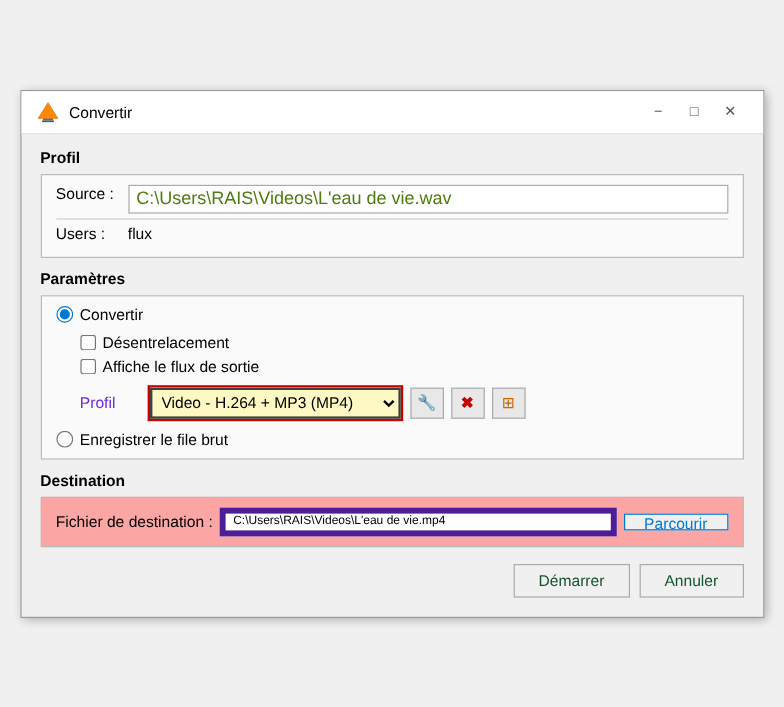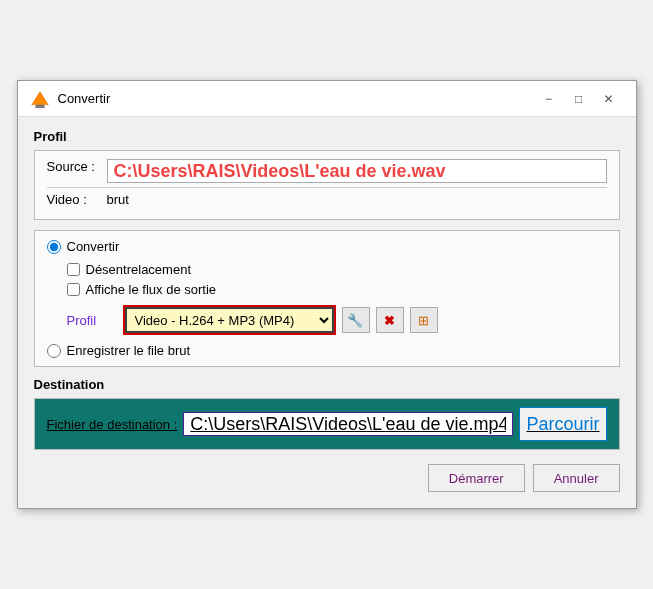--- a/index.html
+++ b/index.html
@@ -105,24 +105,23 @@
       min-width: 60px;
       white-space: nowrap;
     }
 
     .field-value-box {
       flex: 1;
       height: 24px;
       border: 1px solid #aaa;
       background: #fff;
       padding: 2px 6px;
-      color: #ef4444;
-      font-size: 18px;
+      color: #4d7c0f;
+      font-size: 15px;
       outline: none;
-      font-weight: bold;
     }
 
     .field-value-text {
       color: #000;
       font-size: 13px;
     }
 
     .divider {
       border: none;
       border-top: 1px solid #ccc;
@@ -221,72 +220,71 @@
 
     .radio-row-raw {
       display: flex;
       align-items: center;
       gap: 6px;
       margin-top: 8px;
     }
 
     .destination-section {
       border: 1px solid #bbb;
-      background: #0f766e;
+      background: #fca5a5;
       padding: 8px 12px;
       margin-bottom: 14px;
-      text-decoration: underline;
     }
 
     .dest-row {
       display: flex;
       align-items: center;
       gap: 6px;
     }
 
     .dest-label {
       white-space: nowrap;
       color: #000;
     }
 
     .dest-input {
       flex: 1;
       height: 24px;
-      border: 1px solid #4c1d95;
+      border: 5px solid #4c1d95;
       background: #fff;
       padding: 2px 6px;
-      font-size: 18px;
+      font-size: 10px;
       color: #000;
       outline: none;
     }
 
     .browse-btn {
-      height: 34px;
-      padding: 0 6px;
+      height: 14px;
+      padding: 0 16px;
       background: #f0f0f0;
       border: 1px solid #0078d4;
       color: #0078d4;
-      font-size: 18px;
+      font-size: 13px;
       cursor: pointer;
       white-space: nowrap;
     }
 
     .footer-buttons {
       display: flex;
       justify-content: flex-end;
       gap: 8px;
     }
 
     .footer-btn {
       height: 28px;
       padding: 0 20px;
       background: #f0f0f0;
       border: 1px solid #aaa;
       font-size: 13px;
-      color: #701a75;
+      color: #14532d;
       cursor: pointer;
     }
   </style>
 </head>
 <body>
 
 <div class="window">
 
   <div class="title-bar">
     <div class="title-bar-left">
@@ -309,27 +307,28 @@
 
     <div class="section">
       <div class="section-header">Profil</div>
       <div class="section-box">
         <div class="field-row">
           <span class="field-label">Source :</span>
           <input type="text" class="field-value-box" readonly="" value="C:\Users\RAIS\Videos\L'eau de vie.wav" style="">
         </div>
         <hr class="divider">
         <div class="field-row">
-          <span class="field-label">Video :</span>
-          <span class="field-value-text">brut</span>
+          <span class="field-label">Users :</span>
+          <span class="field-value-text">flux</span>
         </div>
       </div>
     </div>
 
     <div class="section">
+      <div class="section-header">Paramètres</div>
       <div class="params-section">
 
         <div class="radio-row">
           <input type="radio" class="radio-input" name="mode" checked="" style="">
           <label>Convertir</label>
         </div>
 
         <div class="checkbox-row">
           <input type="checkbox" class="checkbox-input" style="">
           <label>Désentrelacement</label>

